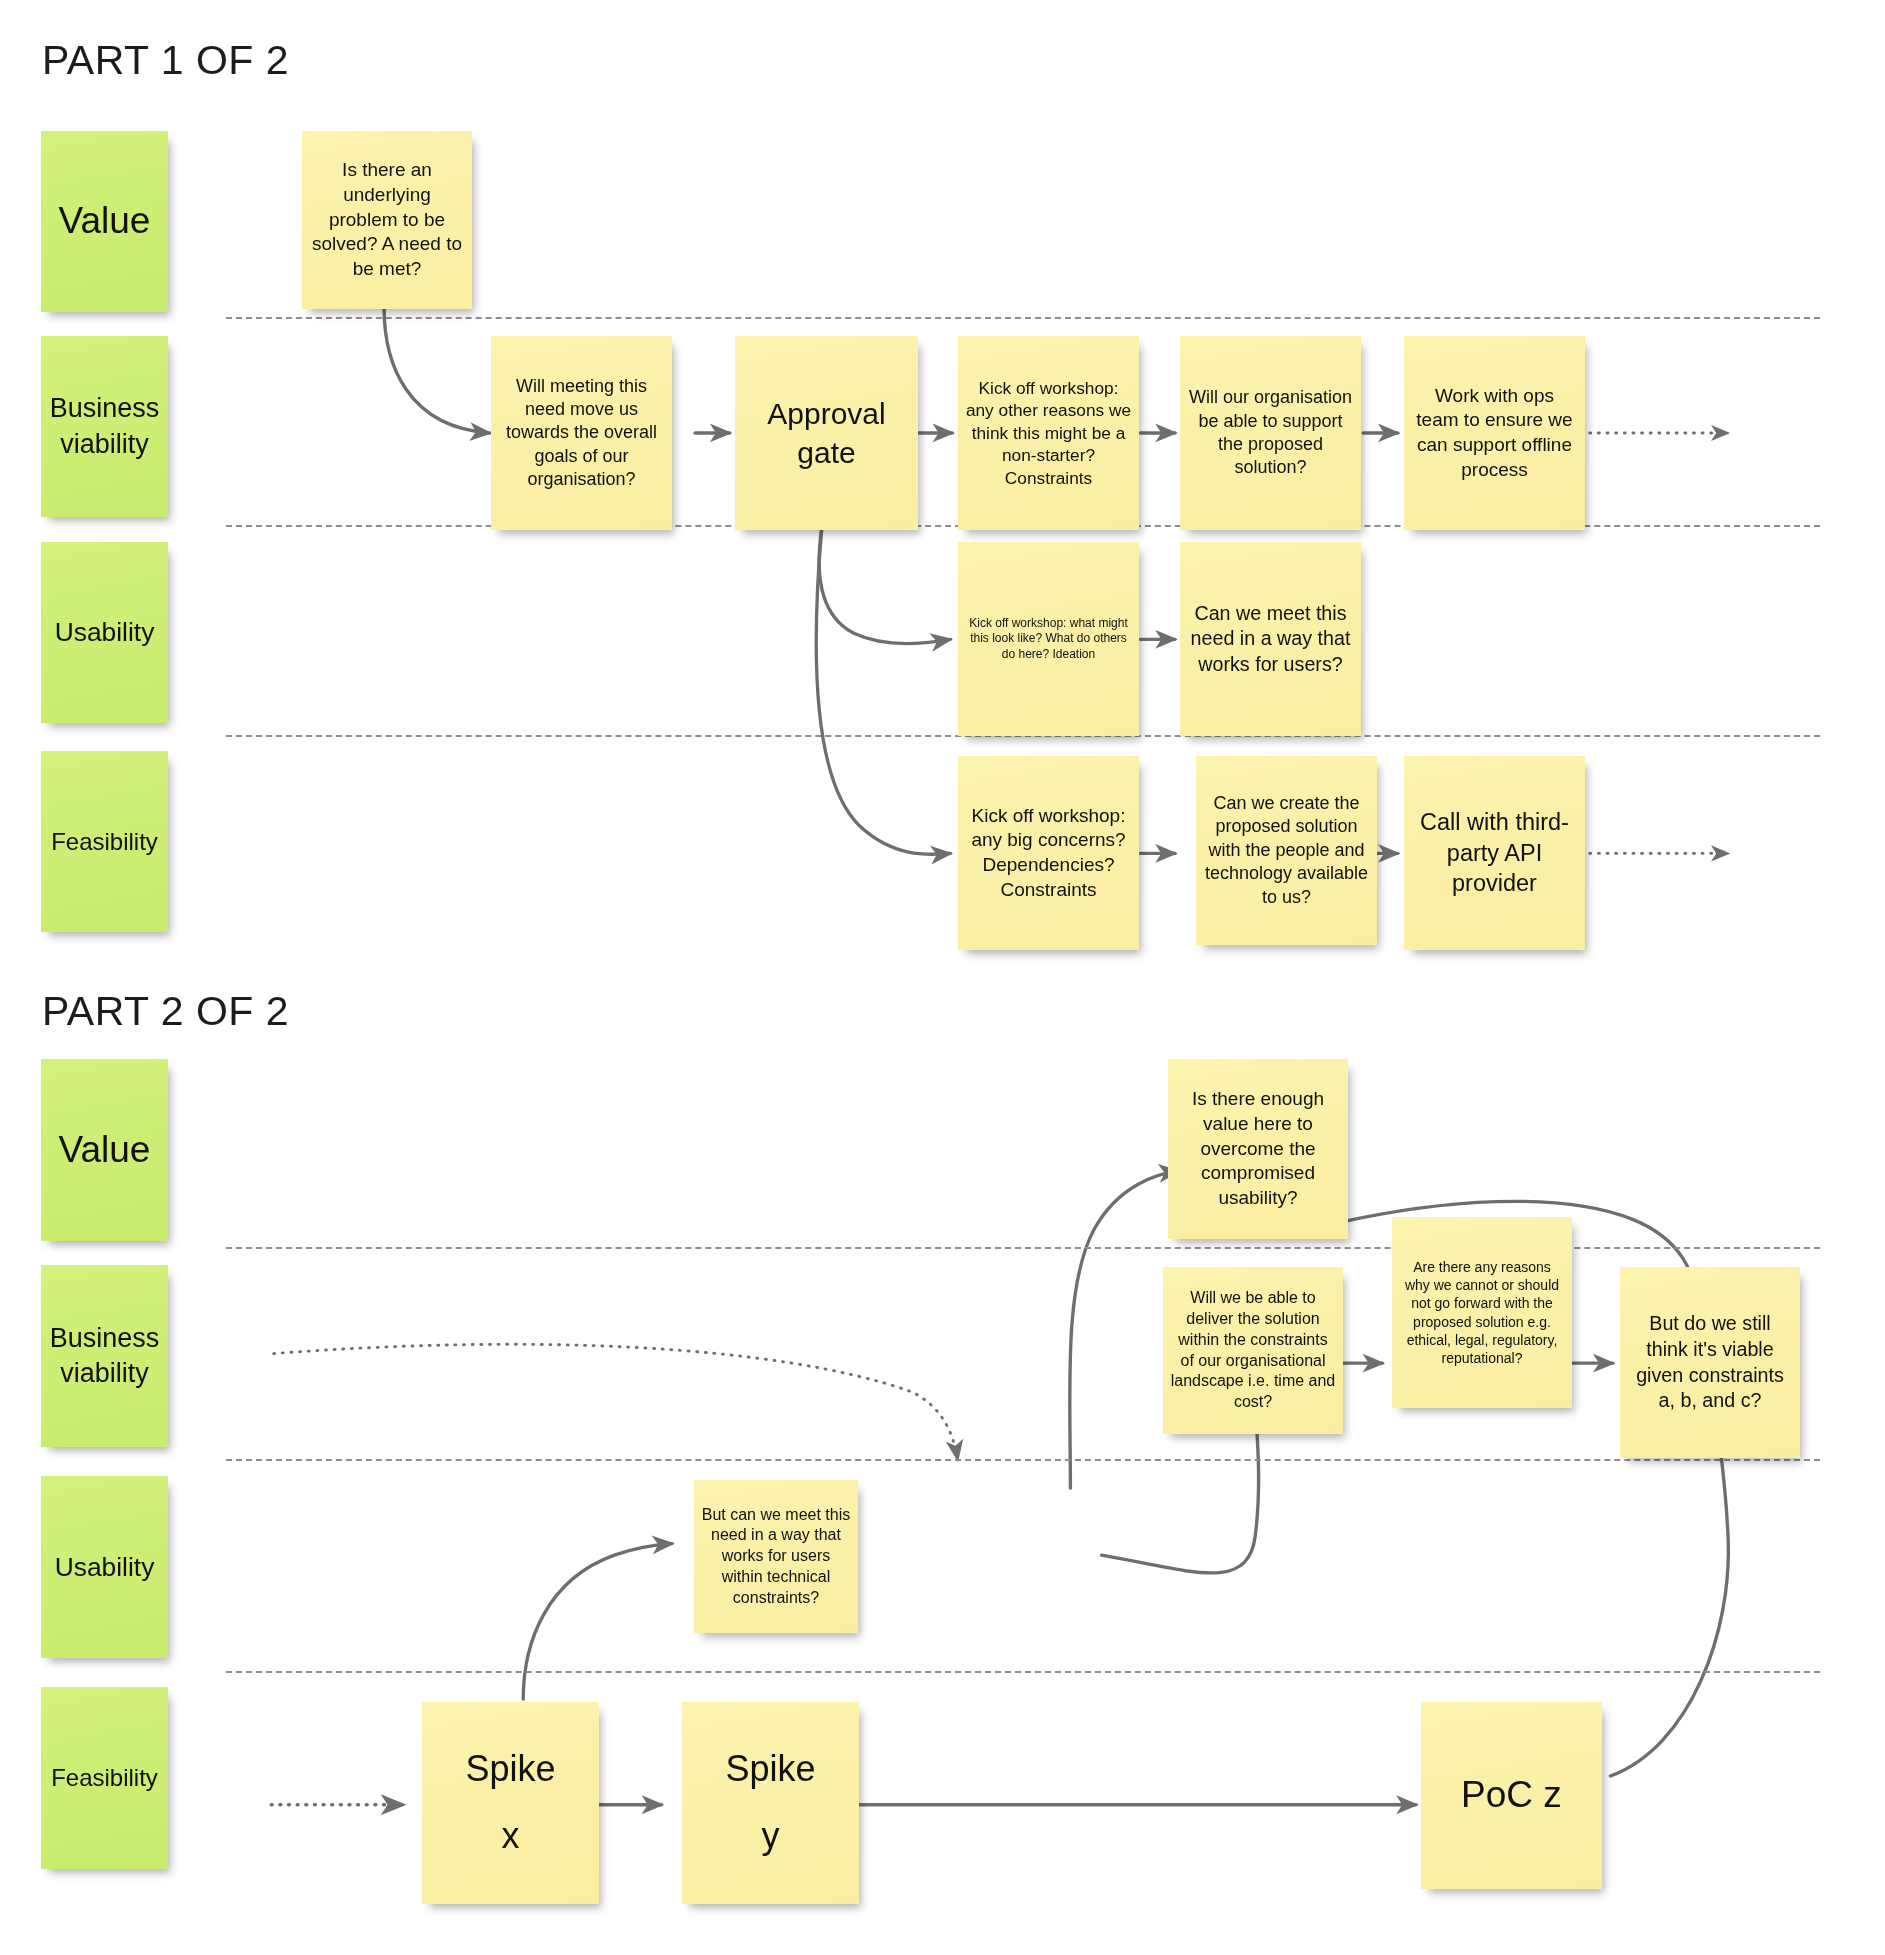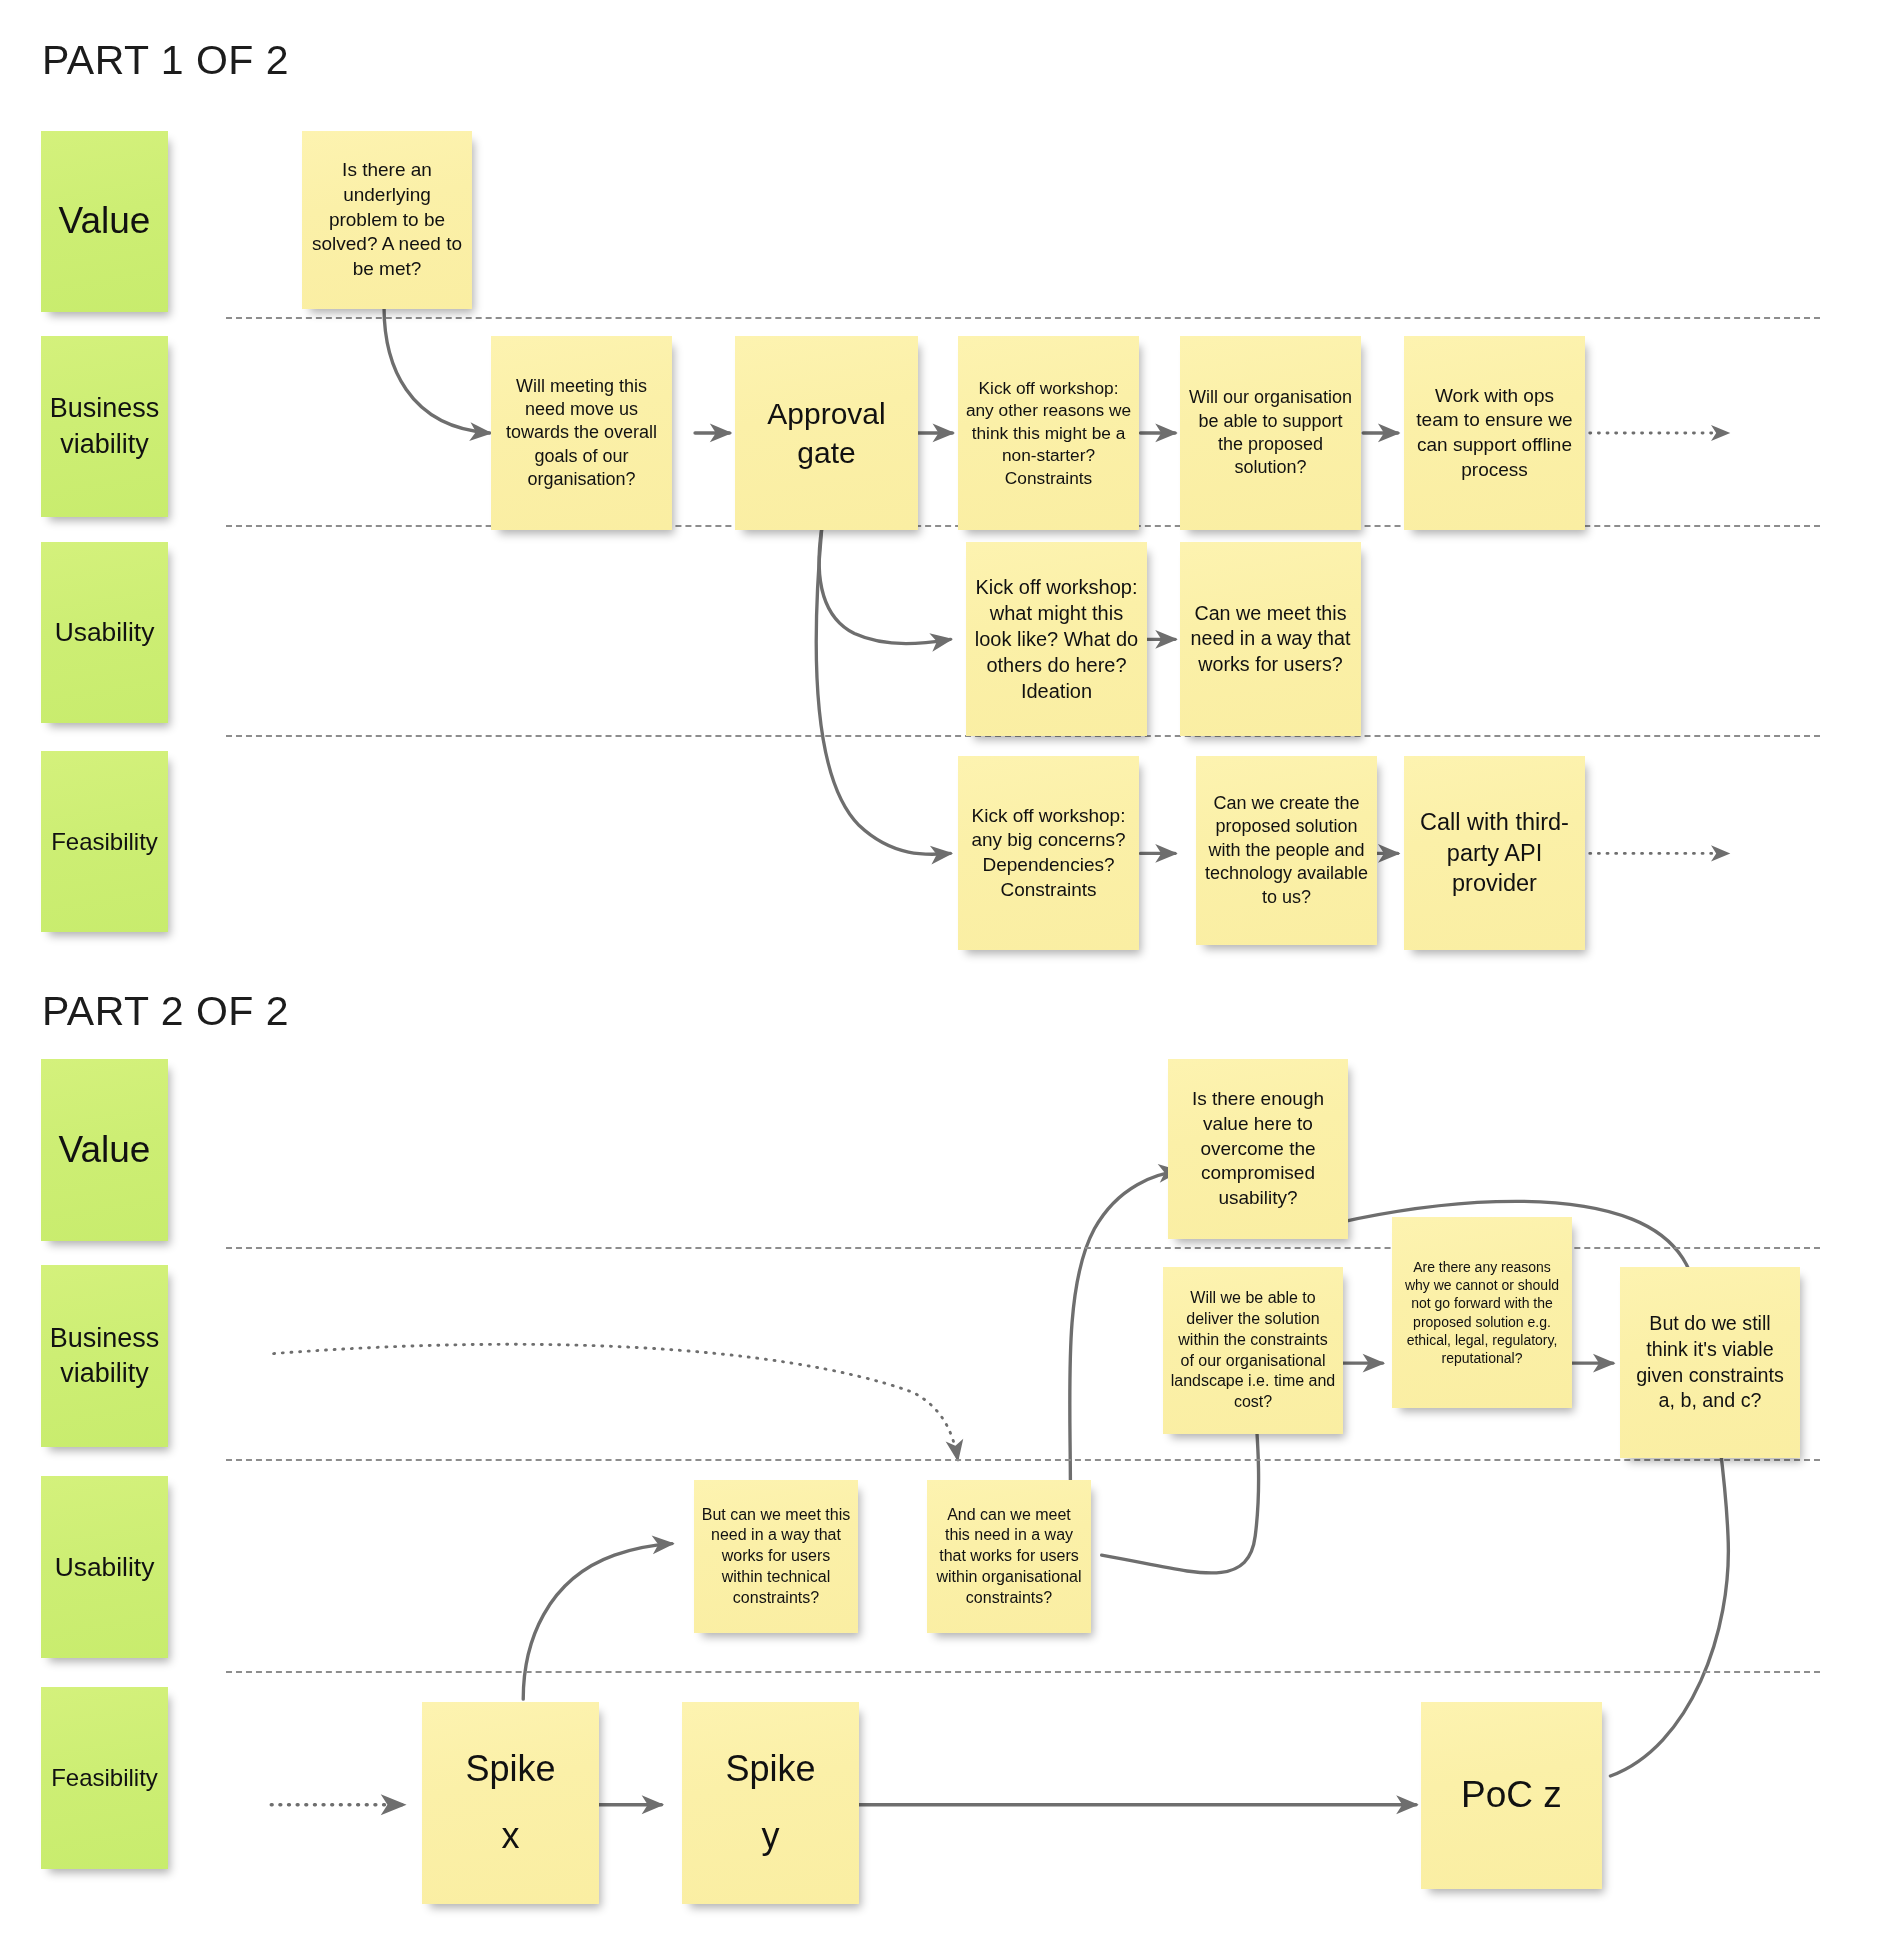--- a/index.html
+++ b/index.html
@@ -161,21 +161,21 @@
   <div class="note yellow" style="left:958px; top:336px; width:181px; height:194px; font-size:17.3px;">
     <span>Kick off workshop: any other reasons we think this might be a non-starter? Constraints</span>
   </div>
   <div class="note yellow" style="left:1180px; top:336px; width:181px; height:194px; font-size:18px;">
     <span>Will our organisation be able to support the proposed solution?</span>
   </div>
   <div class="note yellow" style="left:1404px; top:336px; width:181px; height:194px; font-size:19px;">
     <span>Work with ops team to ensure we can support offline process</span>
   </div>
 
-  <div class="note yellow" style="left:958px; top:542px; width:181px; height:194px; font-size:20px;margin-left:8px;">
+  <div class="note yellow" style="left:958px; top:542px; width:181px; height:194px; font-size:12px;">
     <span>Kick off workshop: what might this look like? What do others do here? Ideation</span>
   </div>
   <div class="note yellow" style="left:1180px; top:542px; width:181px; height:194px; font-size:19.7px;">
     <span>Can we meet this need in a way that works for users?</span>
   </div>
 
   <div class="note yellow" style="left:958px; top:756px; width:181px; height:194px; font-size:19px;">
     <span>Kick off workshop: any big concerns? Dependencies? Constraints</span>
   </div>
   <div class="note yellow" style="left:1180px; top:756px; width:181px; height:189px; font-size:18px;margin-left:16px;">
@@ -214,23 +214,20 @@
   <div class="note yellow" style="left:1392px; top:1217px; width:180px; height:191px; font-size:14px;">
     <span>Are there any reasons why we cannot or should not go forward with the proposed solution e.g. ethical, legal, regulatory, reputational?</span>
   </div>
   <div class="note yellow" style="left:1620px; top:1267px; width:180px; height:191px; font-size:19.7px;">
     <span>But do we still think it's viable given constraints a, b, and c?</span>
   </div>
 
   <div class="note yellow" style="left:694px; top:1480px; width:164px; height:153px; font-size:16px;">
     <span>But can we meet this need in a way that works for users within technical constraints?</span>
   </div>
-  <div class="note yellow" style="left:927px; top:1480px; width:164px; height:153px; font-size:16px;">
-    <span>And can we meet this need in a way that works for users within organisational constraints?</span>
-  </div>
 
   <div class="note yellow" style="left:422px; top:1702px; width:177px; height:202px; font-size:36px; white-space:pre-line; line-height:1.85;">
     <span>Spike
 x</span>
   </div>
   <div class="note yellow" style="left:682px; top:1702px; width:177px; height:202px; font-size:36px; white-space:pre-line; line-height:1.85;">
     <span>Spike
 y</span>
   </div>
   <div class="note yellow" style="left:1421px; top:1702px; width:181px; height:187px; font-size:37px;">

